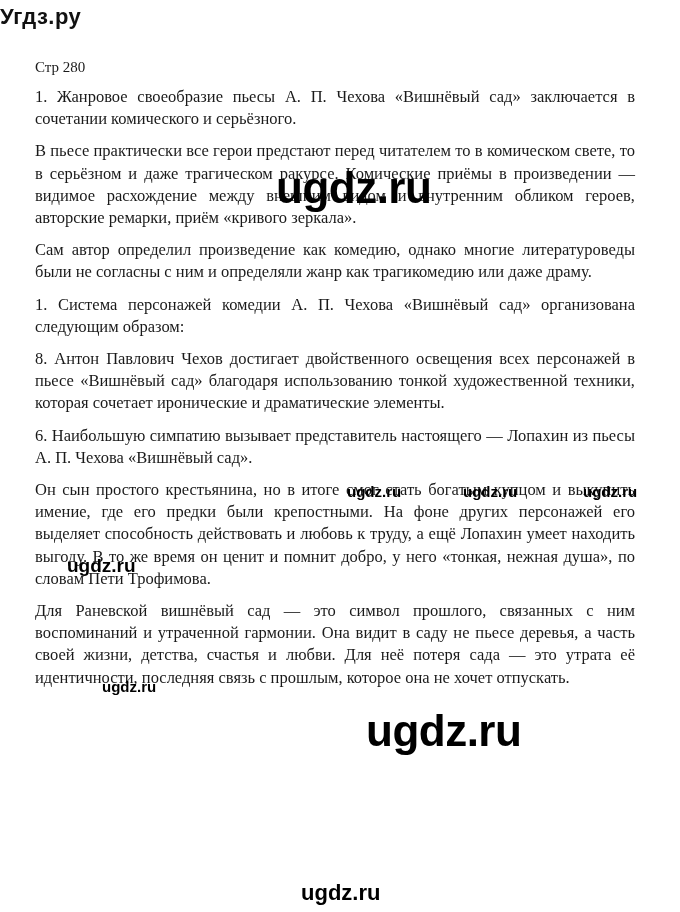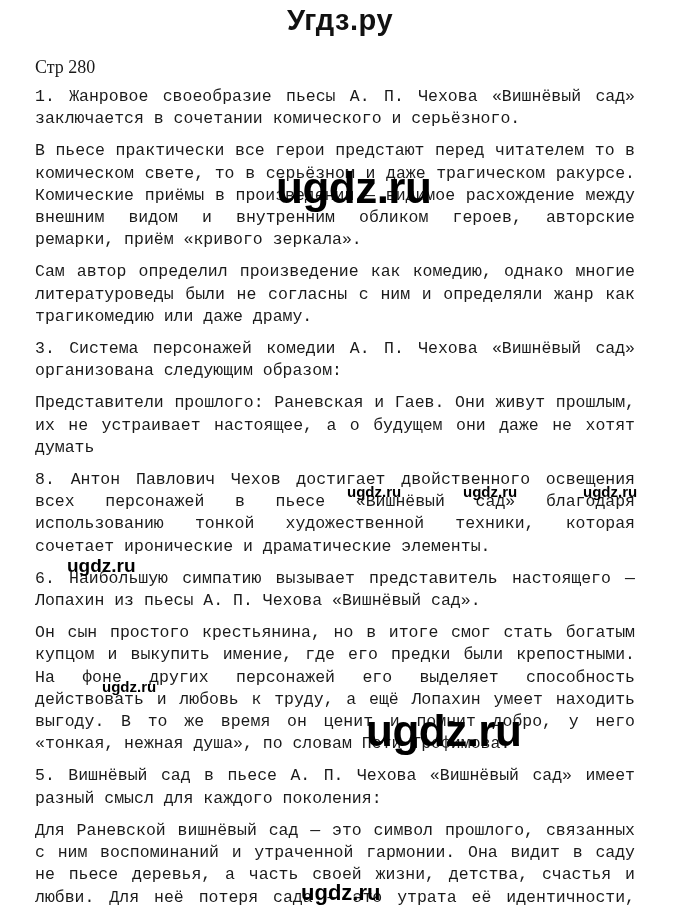--- a/index.html
+++ b/index.html
@@ -13,44 +13,43 @@
       position: relative;
       overflow: hidden;
       font-family: "Liberation Serif", "DejaVu Serif", serif;
       color: #1a1a1a;
     }
     .site-header {
       position: absolute;
       top: 4px;
       left: 0;
       width: 680px;
-      text-align: center;
+      text-align: left;
       font-family: "Liberation Sans", "DejaVu Sans", sans-serif;
       font-weight: bold;
-      font-size: 29px;
+      font-size: 22px;
       color: #111;
       letter-spacing: 0.5px;
     }
     .doc {
       position: absolute;
       left: 35px;
       top: 56px;
       width: 600px;
     }
     .page-label {
-      font-size: 18px;
+      font-size: 15px;
       line-height: 22px;
       margin: 0 0 8px 0;
     }
     .para {
       font-size: 16.5px;
       line-height: 22.2px;
       margin: 0 0 10px 0;
       text-align: justify;
-      font-family: Liberation Mono, monospace;
     }
     .wm {
       position: absolute;
       font-family: "Liberation Sans", "DejaVu Sans", sans-serif;
       font-weight: bold;
       color: #000;
       white-space: nowrap;
       pointer-events: none;
     }
     .wm-big {
@@ -67,26 +66,24 @@
 </head>
 <body>
 
 <div class="site-header">Угдз.ру</div>
 
 <div class="doc">
   <p class="page-label">Стр 280</p>
   <p class="para">1. Жанровое своеобразие пьесы А. П. Чехова «Вишнёвый сад» заключается в сочетании комического и серьёзного.</p>
   <p class="para">В пьесе практически все герои предстают перед читателем то в комическом свете, то в серьёзном и даже трагическом ракурсе.  Комические приёмы в произведении — видимое расхождение между внешним видом и внутренним обликом героев, авторские ремарки, приём «кривого зеркала».</p>
   <p class="para">Сам автор определил произведение как комедию, однако многие литературоведы были не согласны с ним и определяли жанр как трагикомедию или даже драму.</p>
-  <p class="para">3. Система персонажей комедии А. П. Чехова «Вишнёвый сад» организована следующим образом:</p>
-  <p class="para">Представители прошлого: Раневская и Гаев. Они живут прошлым, их не устраивает настоящее, а о будущем они даже не хотят думать</p>
+  <p class="para">1. Система персонажей комедии А. П. Чехова «Вишнёвый сад» организована следующим образом:</p>
   <p class="para">8. Антон Павлович Чехов достигает двойственного освещения всех персонажей в пьесе «Вишнёвый сад» благодаря использованию тонкой художественной техники, которая сочетает иронические и драматические элементы.</p>
   <p class="para">6. Наибольшую симпатию вызывает представитель настоящего — Лопахин из пьесы А. П. Чехова «Вишнёвый сад».</p>
   <p class="para">Он сын простого крестьянина, но в итоге смог стать богатым купцом и выкупить имение, где его предки были крепостными. На фоне других персонажей его выделяет способность действовать и любовь к труду, а ещё Лопахин умеет находить выгоду. В то же время он ценит и помнит добро, у него «тонкая, нежная душа», по словам Пети Трофимова.</p>
-  <p class="para">5. Вишнёвый сад в пьесе А. П. Чехова «Вишнёвый сад» имеет разный смысл для каждого поколения:</p>
   <p class="para">Для Раневской вишнёвый сад — это символ прошлого, связанных с ним воспоминаний и утраченной гармонии. Она видит в саду не пьесе деревья, а часть своей жизни, детства, счастья и любви. Для неё потеря сада — это утрата её идентичности, последняя связь с прошлым, которое она не хочет отпускать.</p>
 </div>
 
 <div class="wm wm-big" style="left:276px; top:163px;">ugdz.ru</div>
 <div class="wm wm-small" style="left:347px; top:483px;">ugdz.ru</div>
 <div class="wm wm-small" style="left:463px; top:483px;">ugdz.ru</div>
 <div class="wm wm-small" style="left:583px; top:483px;">ugdz.ru</div>
 <div class="wm wm-small" style="left:67px; top:555px; font-size:19px;">ugdz.ru</div>
 <div class="wm wm-small" style="left:102px; top:678px;">ugdz.ru</div>
 <div class="wm wm-big" style="left:366px; top:706px;">ugdz.ru</div>

